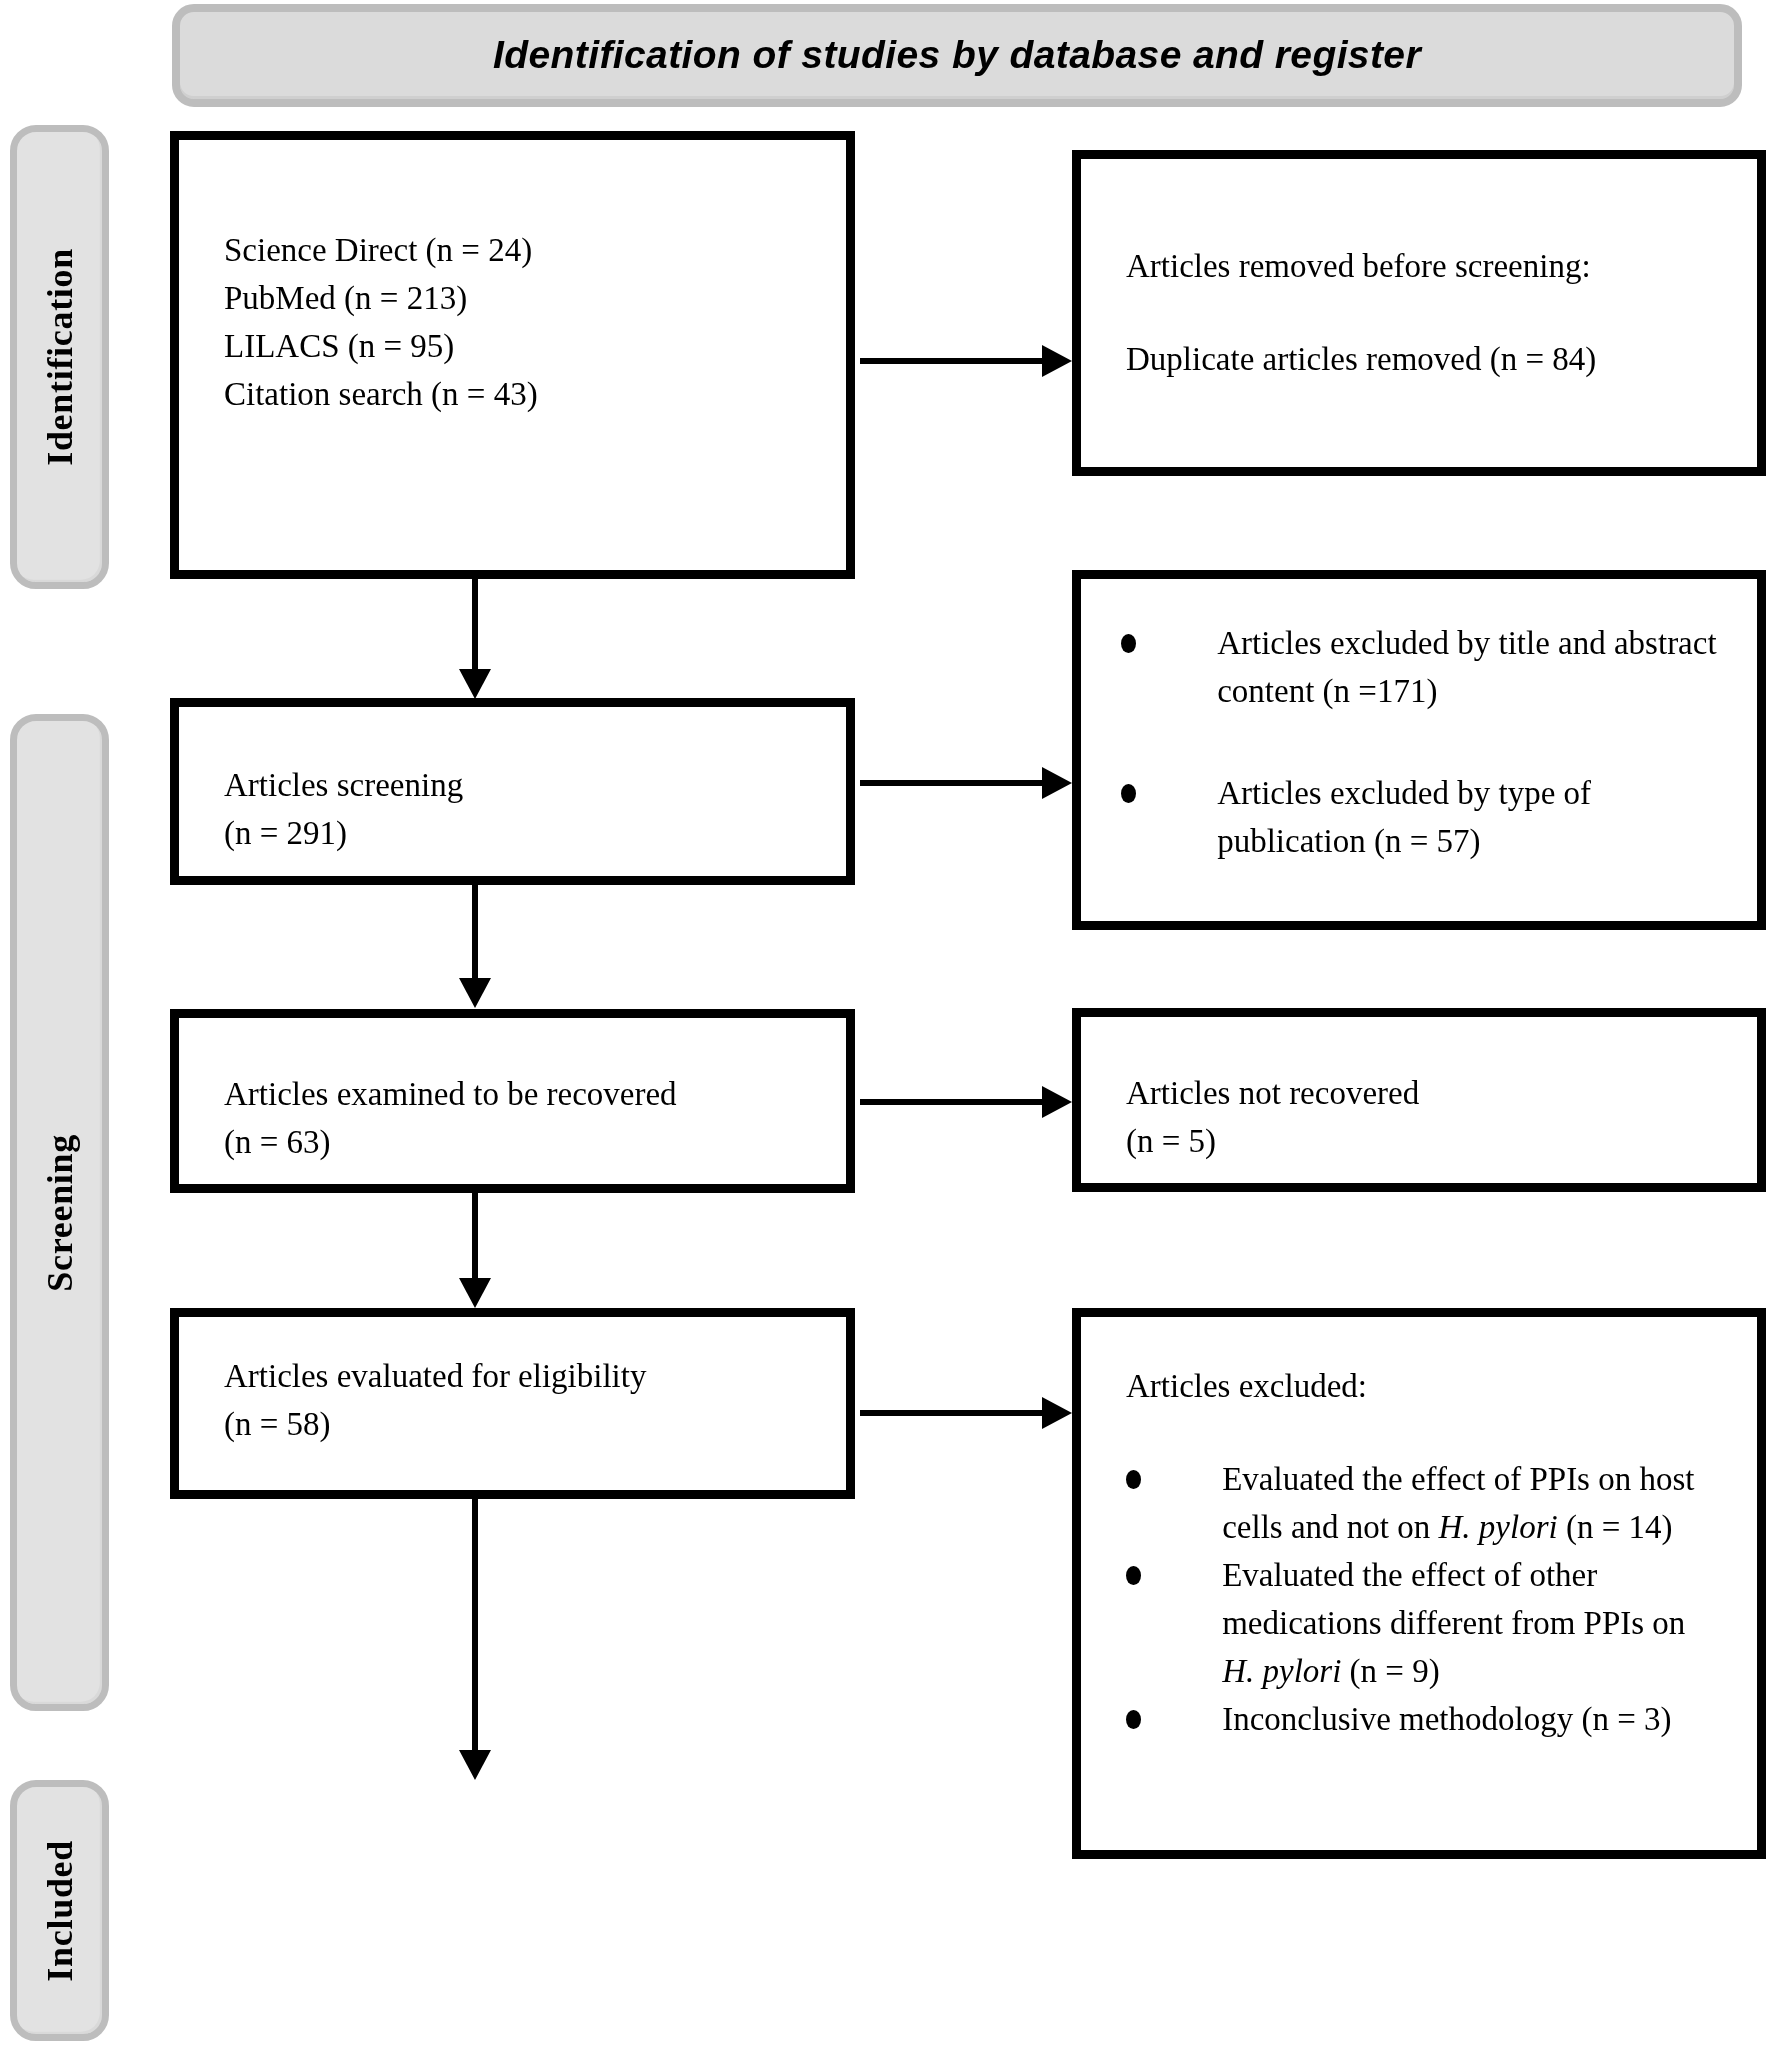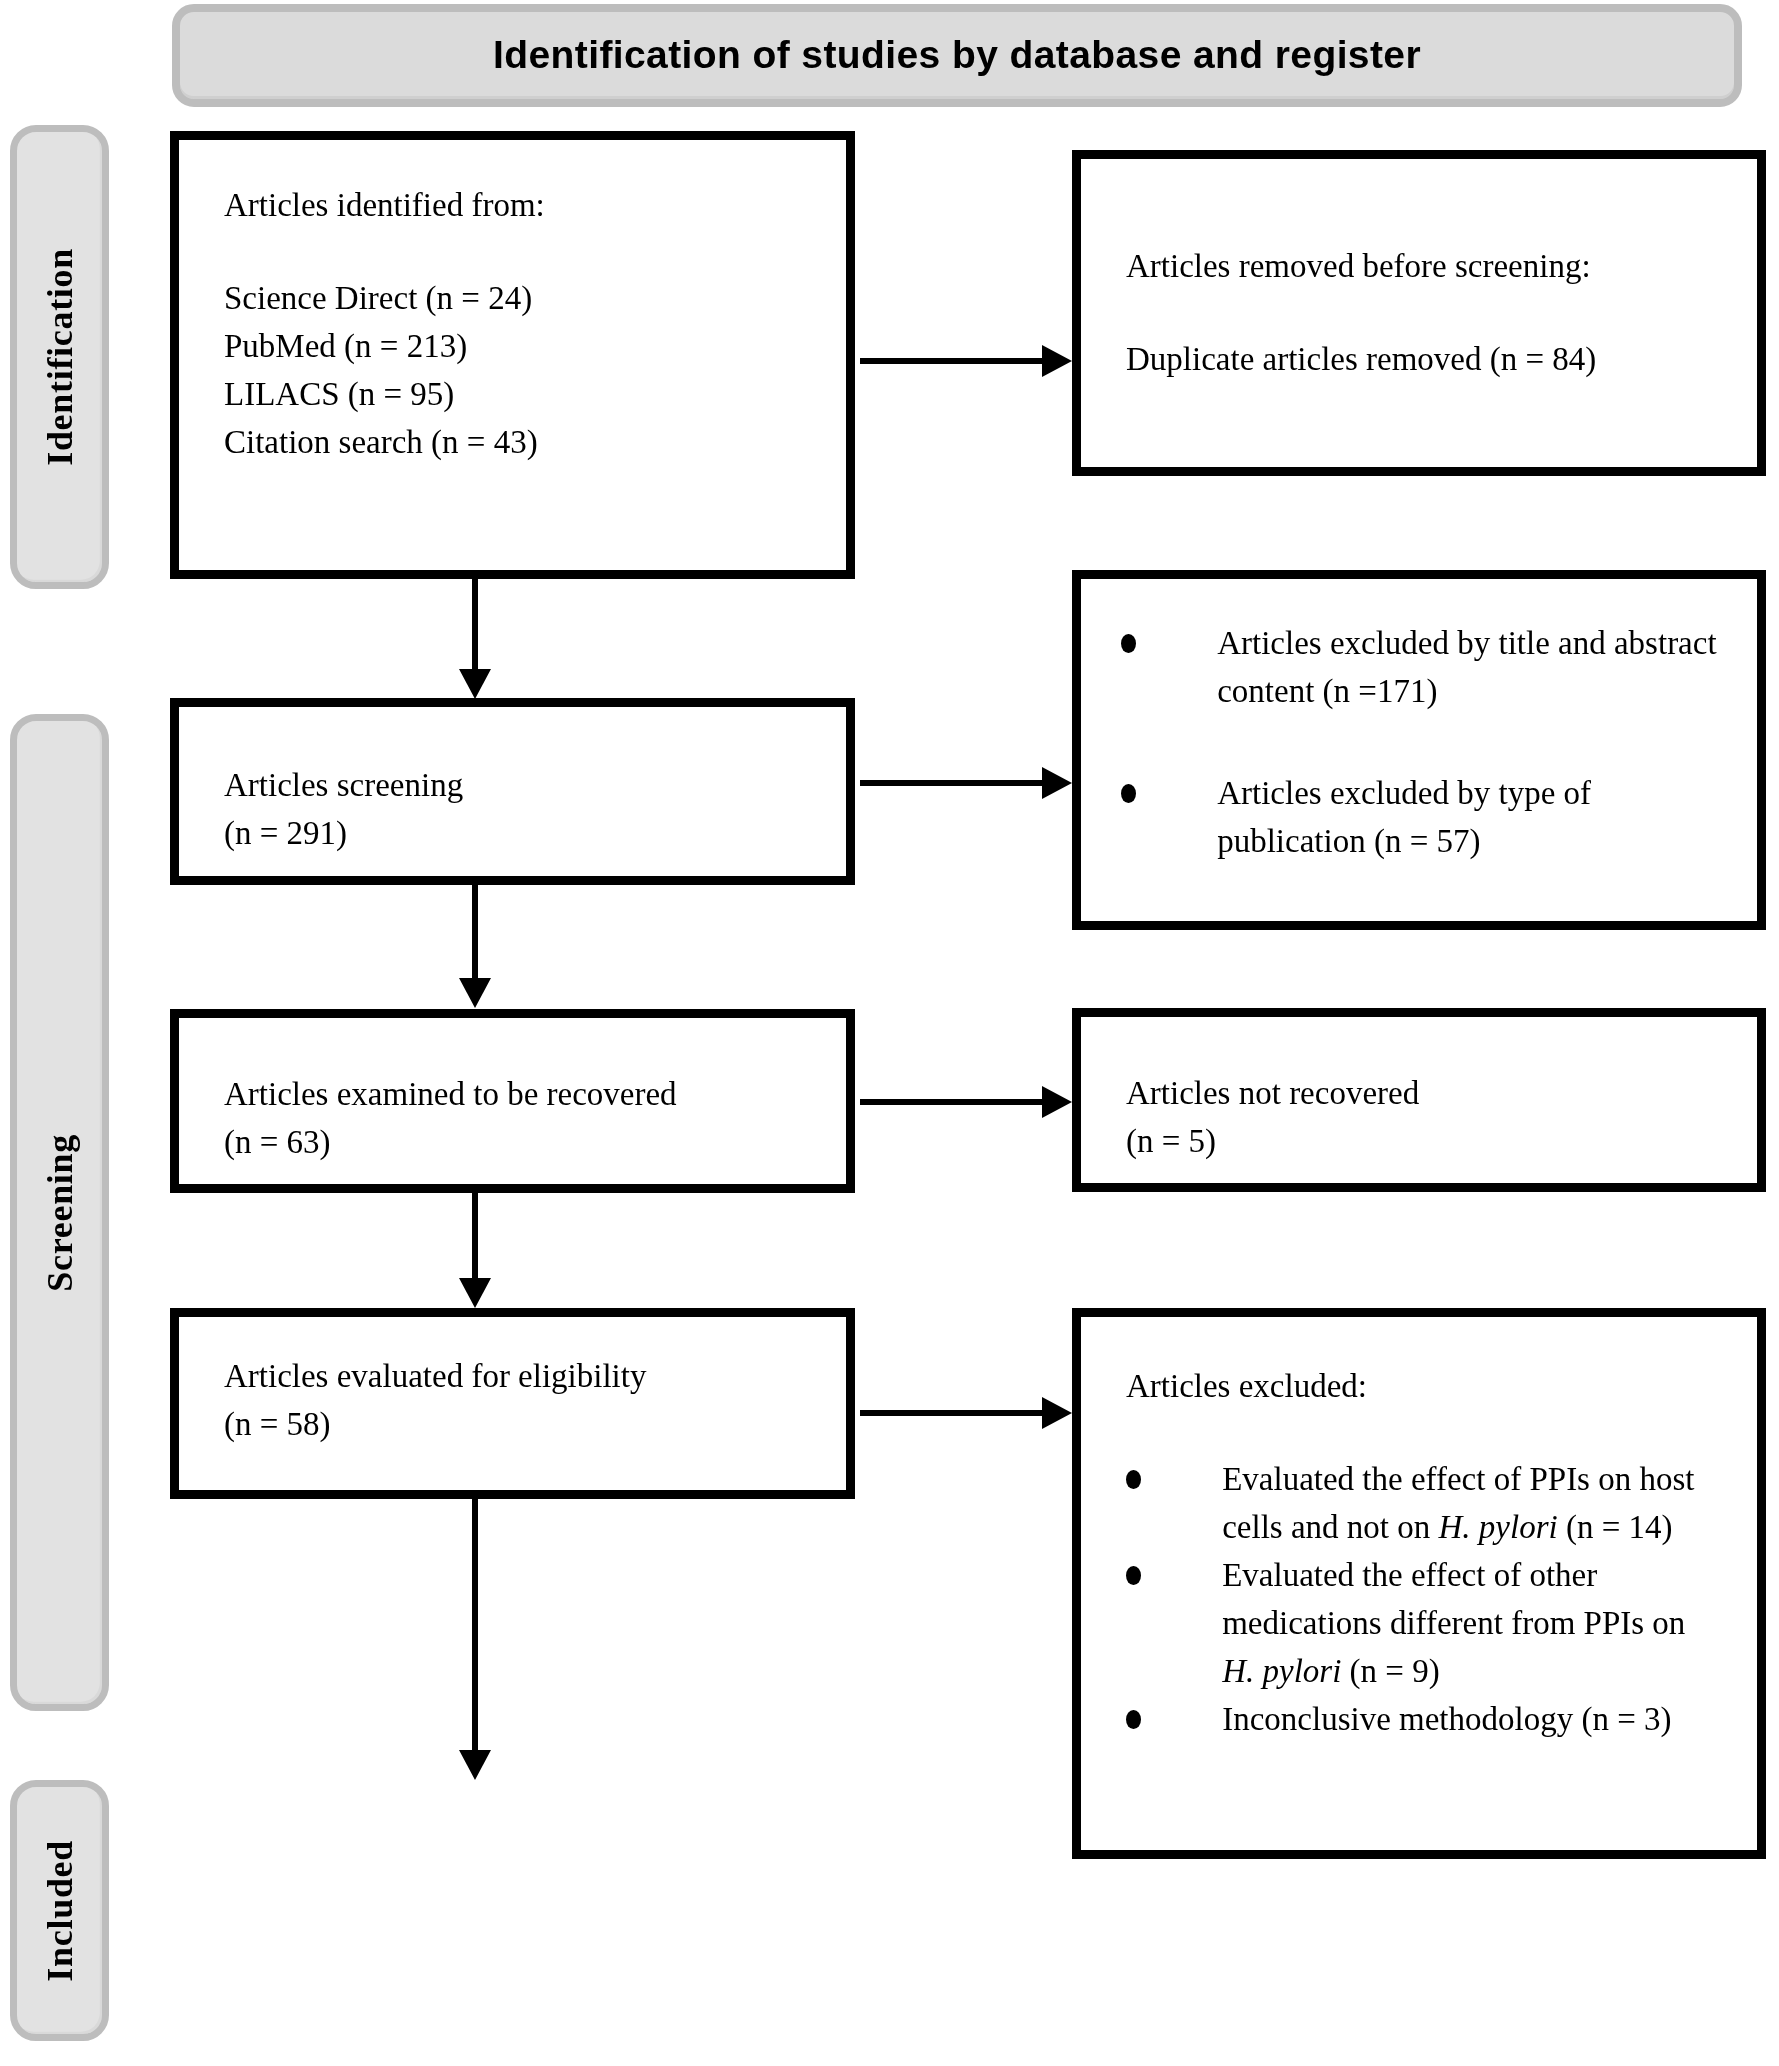--- a/index.html
+++ b/index.html
@@ -23,20 +23,21 @@
     border: 8.7px solid #bdbdbd;
     border-radius: 22px;
     box-shadow: inset 0 -2.9px 0 rgba(0,0,0,0.05);
     display: flex; align-items: center; justify-content: center;
   }
   .title-banner .title-text {
     font-family: "Liberation Sans", sans-serif;
     font-weight: bold;
     font-size: 39px;
     letter-spacing: 0.4px;
+    font-style: italic;
   }
 
   
   .stage-panel {
     position: absolute;
     left: 10.2px; width: 99px;
     box-sizing: border-box;
     background: #e2e2e2;
     border: 7.3px solid #bdbdbd;
     border-radius: 26px;
@@ -134,21 +135,20 @@
     <span class="stage-label">Identification</span>
   </div>
   <div class="stage-panel" id="panel-screening">
     <span class="stage-label">Screening</span>
   </div>
   <div class="stage-panel" id="panel-included">
     <span class="stage-label">Included</span>
   </div>
 
   <div class="flow-box col-left" id="box-identified">
-    <div>Articles identified from:</div>
     <div class="gap-line"></div>
     <div>Science Direct (n = 24)</div>
     <div>PubMed (n = 213)</div>
     <div>LILACS (n = 95)</div>
     <div>Citation search (n = 43)</div>
   </div>
 
   <div class="flow-box col-left" id="box-evaluated">
     <div>Articles screening</div>
     <div>(n = 291)</div>

